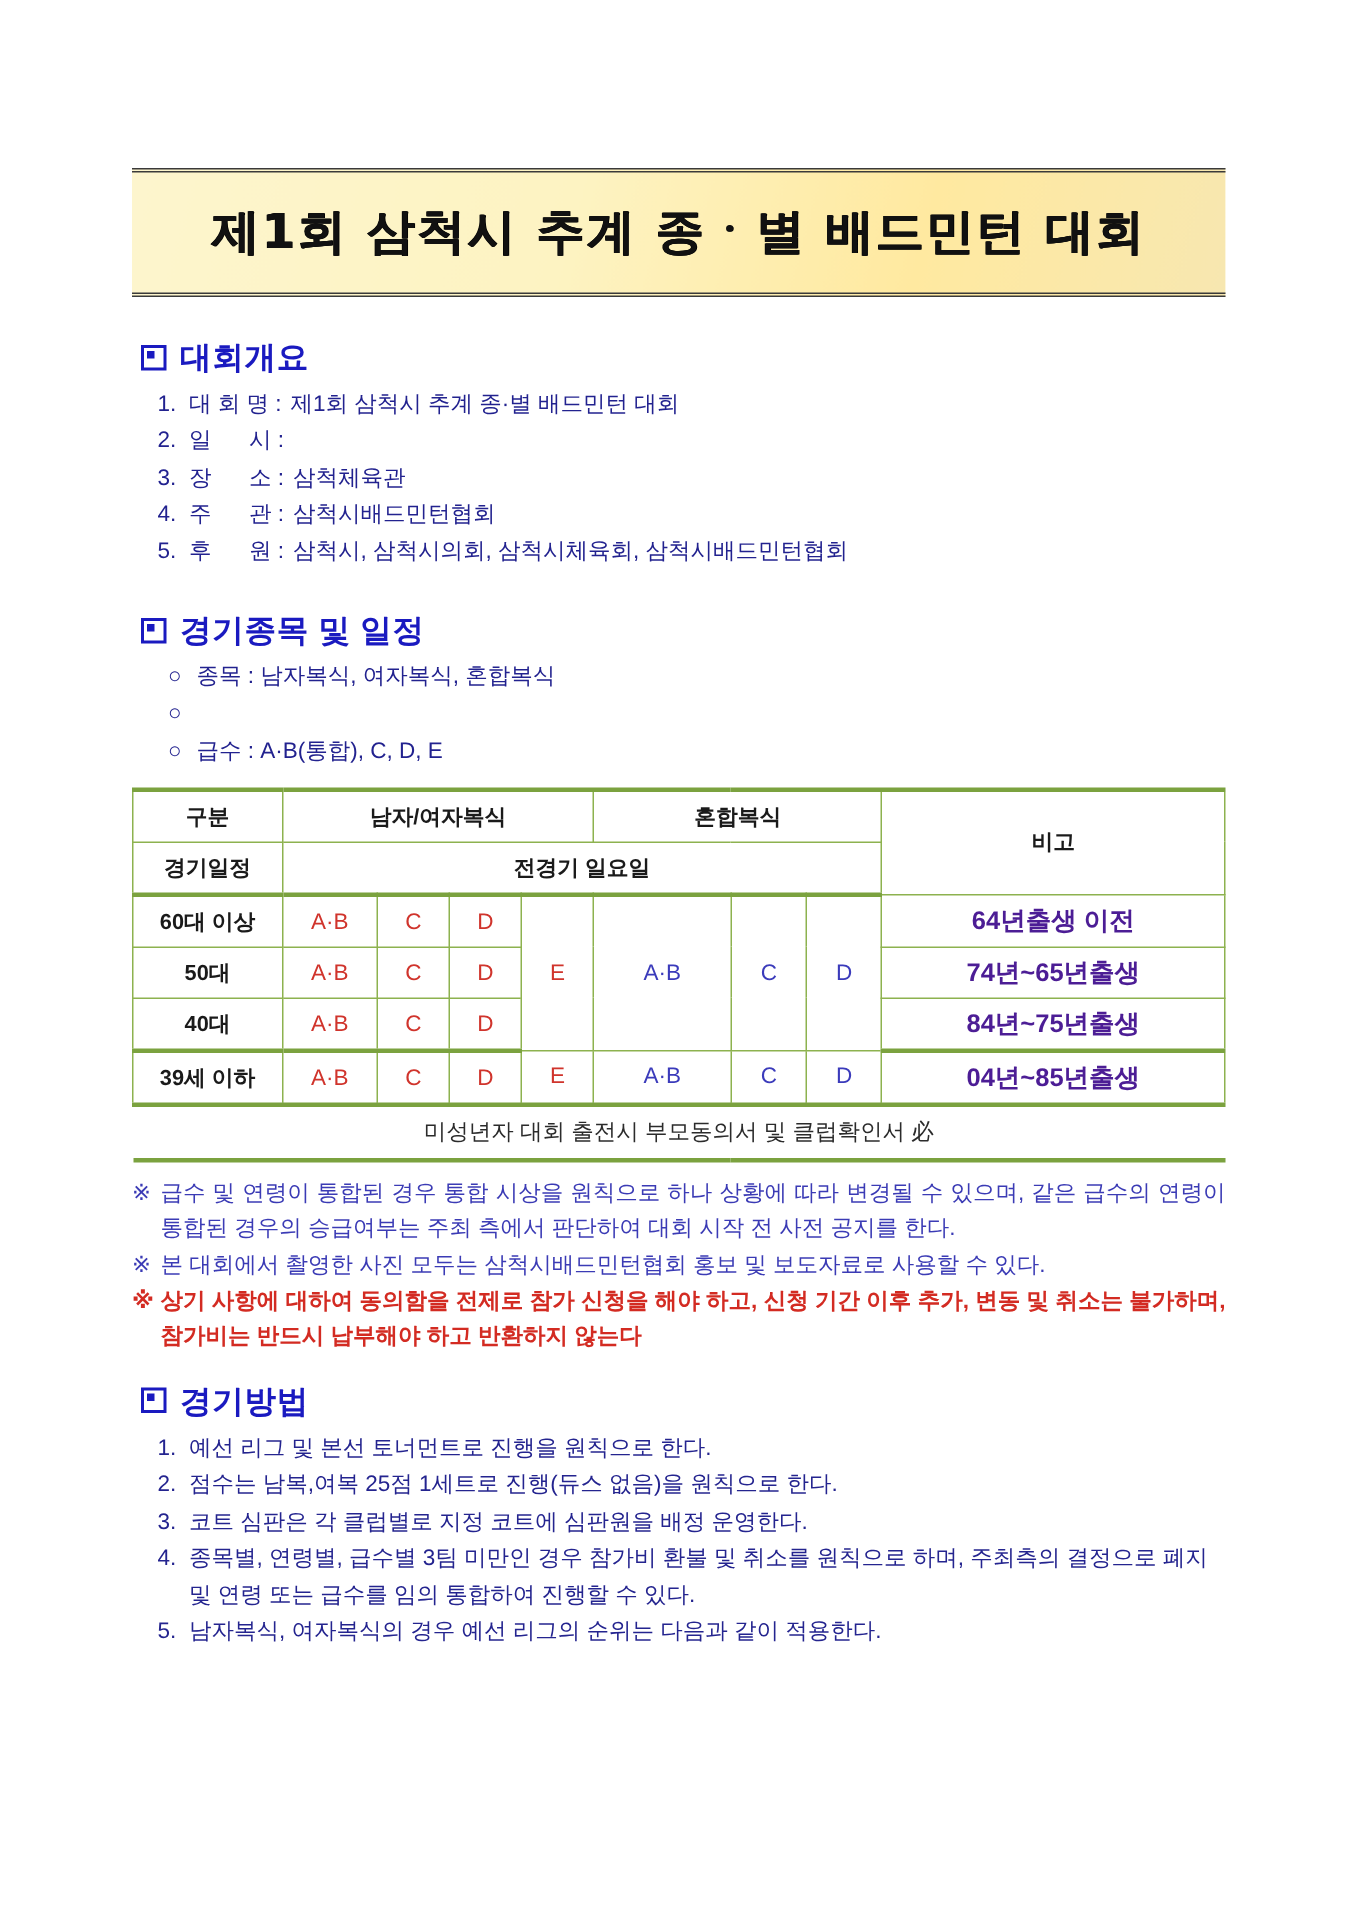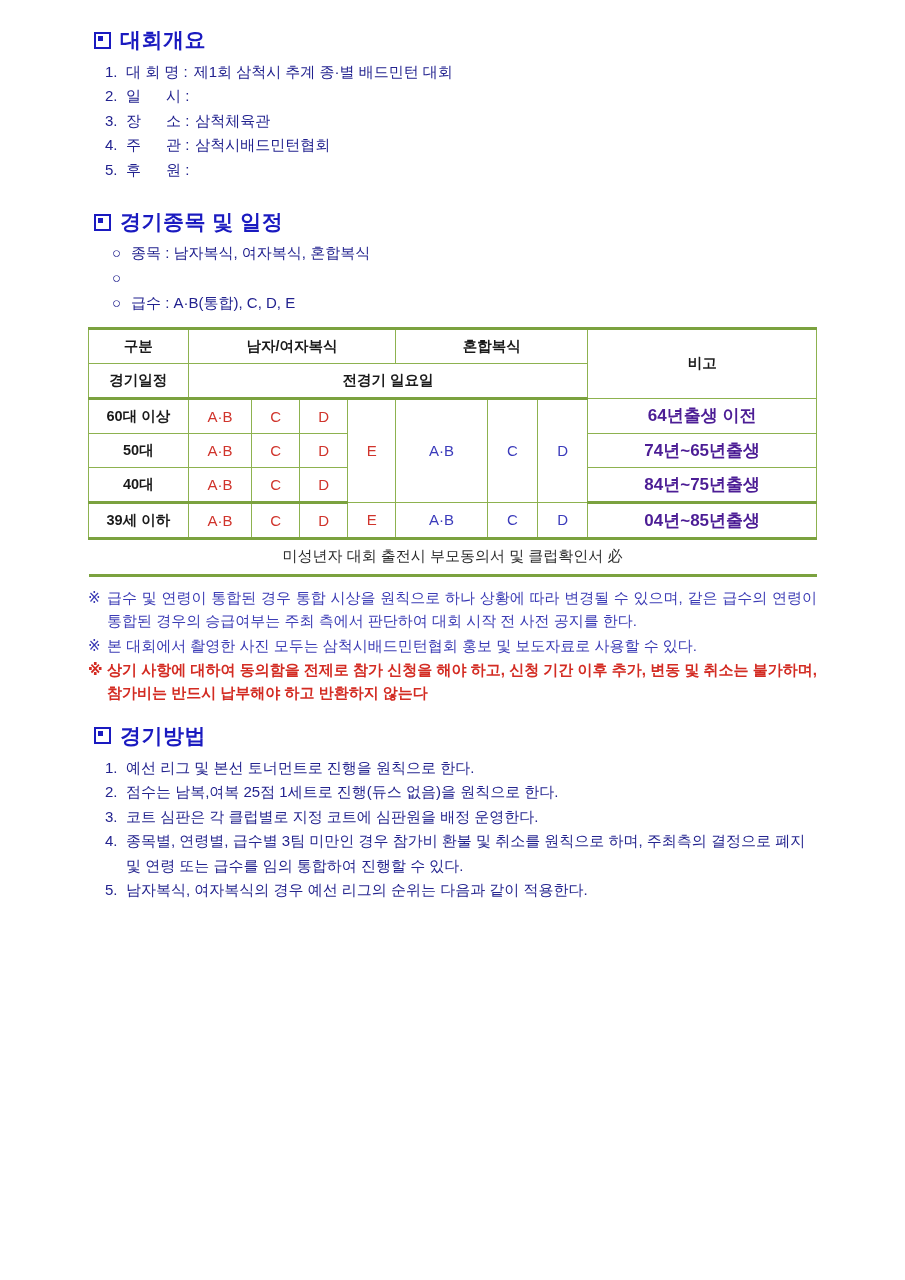--- a/index.html
+++ b/index.html
@@ -195,20 +195,23 @@
     color: #24248f;
   }
   .foot-list .marker { flex: none; width: 21px; }
   .foot-list .body { flex: 1; }
 </style>
 </head>
 <body>
 
 <div class="page">
 
+  <div class="banner-wrap">
+    <div class="banner-title">제1회 삼척시 추계 종ㆍ별 배드민턴 대회</div>
+  </div>
 
   <div class="sec-gap"></div>
 
   <div class="section-head">
     <span class="bullet-icon"></span>
     <span class="section-title">대회개요</span>
   </div>
   <ul class="num-list">
     <li>
       <span class="marker">1.</span>
@@ -225,20 +228,21 @@
       <span class="body" style="padding-left:6px">삼척체육관</span>
     </li>
     <li>
       <span class="marker">4.</span>
       <span class="label">주      관 :</span>
       <span class="body" style="padding-left:6px">삼척시배드민턴협회</span>
     </li>
     <li>
       <span class="marker">5.</span>
       <span class="label">후      원 :</span>
+      <span class="body" style="padding-left:6px">삼척시, 삼척시의회, 삼척시체육회, 삼척시배드민턴협회</span>
     </li>
   </ul>
 
   <div class="sec-gap"></div>
 
   <div class="section-head">
     <span class="bullet-icon"></span>
     <span class="section-title">경기종목 및 일정</span>
   </div>
   <ul class="circ-list">

